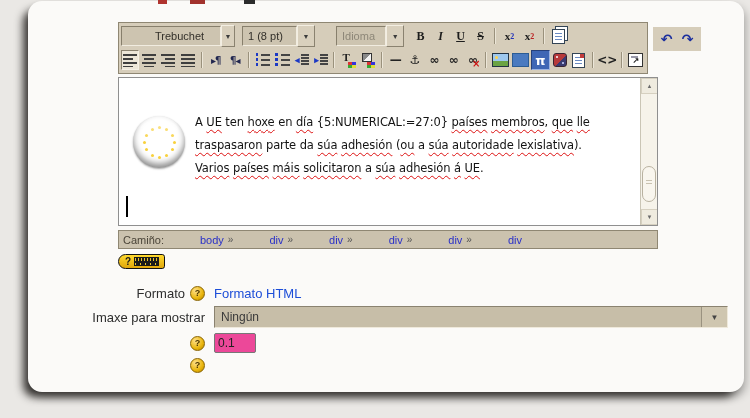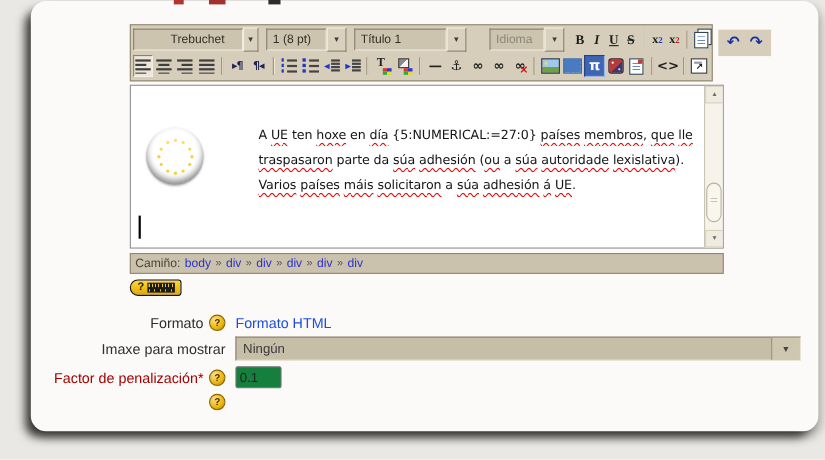--- a/index.html
+++ b/index.html
@@ -98,36 +98,36 @@
   .canvas{position:relative;margin-top:3px;width:538px;height:147px;background:#fff;border:1px solid #8f8f8f;overflow:hidden;}
   .euflag{position:absolute;left:14px;top:38px;width:52px;height:52px;border-radius:50%;
           background:radial-gradient(circle at 35% 28%,#4a6596 0%,#1f3althou 0%),radial-gradient(circle at 38% 30%,#49639a 0%,#24386b 55%,#121d3c 100%);
           box-shadow:inset 0 -4px 6px rgba(0,0,0,.45),0 1px 2px rgba(0,0,0,.35);}
   .euflag .gloss{position:absolute;left:7px;top:4px;width:38px;height:20px;border-radius:50% 50% 45% 45%;
           background:linear-gradient(rgba(255,255,255,.5),rgba(255,255,255,.06));}
   .euflag .stars{position:absolute;left:50%;top:50%;width:3px;height:3px;margin:-1px 0 0 -1px;border-radius:50%;background:transparent;
           box-shadow:15px 0 0 #f8d13e,13px 7px 0 #f8d13e,7px 13px 0 #f8d13e,0 15px 0 #f8d13e,-7px 13px 0 #f8d13e,-13px 7px 0 #f8d13e,
                      -15px 0 0 #f8d13e,-13px -7px 0 #f8d13e,-7px -13px 0 #f8d13e,0 -15px 0 #f8d13e,7px -13px 0 #f8d13e,13px -7px 0 #f8d13e;}
   .ed-text{position:absolute;left:76px;top:33px;right:18px;font-family:"DejaVu Sans",sans-serif;
-          font-size:11.5px;letter-spacing:-0.1px;line-height:23px;color:#141414;margin-left:40px;}
+          font-size:11.5px;letter-spacing:-0.1px;line-height:23px;color:#141414;}
   .ed-line{white-space:nowrap;}
   .miss{text-decoration:underline wavy #dd1111 1px;text-underline-offset:3px;}
   .caret{position:absolute;left:7px;top:118px;width:1.5px;height:21px;background:#000;}
   .sb{position:absolute;right:0;top:0;width:16px;height:100%;background:#f6f3ea;border-left:1px solid #cac5b5;}
   .sb-btn{position:absolute;left:0;width:15px;height:14px;background:#efebdf;border:1px solid #d6d0c0;
           display:flex;align-items:center;justify-content:center;font-size:6px;color:#6b6b6b;cursor:pointer;}
   .sb-up{top:0;} .sb-dn{bottom:0;}
   .sb-thumb{position:absolute;left:1px;width:12px;top:88px;height:34px;background:#f9f6ee;border:1px solid #b9b2a0;border-radius:7px;cursor:grab;}
   .sb-thumb::after{content:"";position:absolute;left:3px;top:13px;width:6px;height:6px;
           background:repeating-linear-gradient(#c9c2b0 0 1px,transparent 1px 3px);}
 
   
   .pathbar{margin-top:4px;width:530px;height:13px;background:#cbc2ae;border:1px solid #8f8773;
           padding:2px 4px;font-size:11px;color:#4a4438;display:flex;align-items:center;gap:4px;}
-  .plink{color:#2a31c8;cursor:pointer;}
+  .plink{color:#2a31c8;cursor:pointer;margin-left:32px;}
   .psep{color:#555;font-size:10px;}
 
   
   .kbdbtn{margin-top:5px;display:flex;align-items:center;gap:3px;height:15px;padding:0 5px 0 6px;
           background:linear-gradient(#ffd92e,#e0a70c);border:1px solid #111;border-radius:8px 3px 3px 8px;cursor:pointer;}
   .kbdbtn .q{font-size:10px;font-weight:bold;color:#1a1a1a;}
   .kglyph{position:relative;width:25px;height:9px;background:#1a1a1a;}
   .kglyph::before{content:"";position:absolute;left:1px;top:1px;right:1px;height:3px;
           background:repeating-linear-gradient(90deg,#e8c32a 0 1px,transparent 1px 3px);}
   .kglyph::after{content:"";position:absolute;left:1px;bottom:1px;right:1px;height:2px;
@@ -143,21 +143,21 @@
   .help{display:inline-block;width:13px;height:13px;border-radius:50%;flex:none;cursor:pointer;
         background:radial-gradient(circle at 35% 30%,#ffe08a,#e9b50b 60%,#b07f00);
         border:1px solid #8a6400;color:#4a3500;font-size:9px;font-weight:bold;line-height:13px;text-align:center;}
   .fvalue{font-size:13px;color:#1d4ed8;}
   .sel{display:flex;width:100%;height:20px;border:1px solid;border-color:#8a8270 #efe9db #efe9db #8a8270;
        background:#c7bea8;cursor:pointer;}
   .sel-text{flex:1;font-size:12px;color:#3a3a3a;line-height:20px;padding-left:6px;}
   .sel-btn{width:25px;display:flex;align-items:center;justify-content:center;background:#cfc6b0;
        border-left:1px solid #9a9280;font-size:8px;color:#444;}
   .tinput{width:34px;height:16px;border:1px solid #777;border-radius:2px;font-size:12px;padding:1px 3px;color:#222;
-       font-family:"Liberation Sans",sans-serif;background:#15803d;}
+       font-family:"Liberation Sans",sans-serif;background:#ec4899;}
 </style>
 </head>
 <body>
 
 <div class="stage">
   <div class="panel">
 
     <div class="frag frag1"></div>
     <div class="frag frag2"></div>
     <div class="frag frag3"></div>
@@ -166,24 +166,20 @@
       <div class="tbwrap">
         <div class="toolbar">
 
           <div class="trow">
             <span class="combo w96">
               <span class="combo-label">Trebuchet</span>
               <span class="combo-btn">▼</span>
             </span>
             <span class="combo w55">
               <span class="combo-label">1 (8 pt)</span>
-              <span class="combo-btn">▼</span>
-            </span>
-            <span class="combo w84">
-              <span class="combo-label">Título 1</span>
               <span class="combo-btn">▼</span>
             </span>
             <span class="combo w50 dim">
               <span class="combo-label">Idioma</span>
               <span class="combo-btn">▼</span>
             </span>
             <button class="tbtn">B</button>
             <button class="tbtn" style="font-style:italic">I</button>
             <button class="tbtn ul">U</button>
             <button class="tbtn strike">S</button>
@@ -345,21 +341,20 @@
         <div class="fctrl">
           <div class="sel">
             <span class="sel-text">Ningún</span>
             <span class="sel-btn">▼</span>
           </div>
         </div>
       </div>
 
       <div class="frow">
         <div class="flabel req">
-          <span>Factor de penalización*</span>
           <span class="help">?</span>
         </div>
         <div class="fctrl">
           <input class="tinput" value="0.1" style="">
         </div>
       </div>
 
       <div class="frow">
         <div class="flabel">
           <span class="help">?</span>

